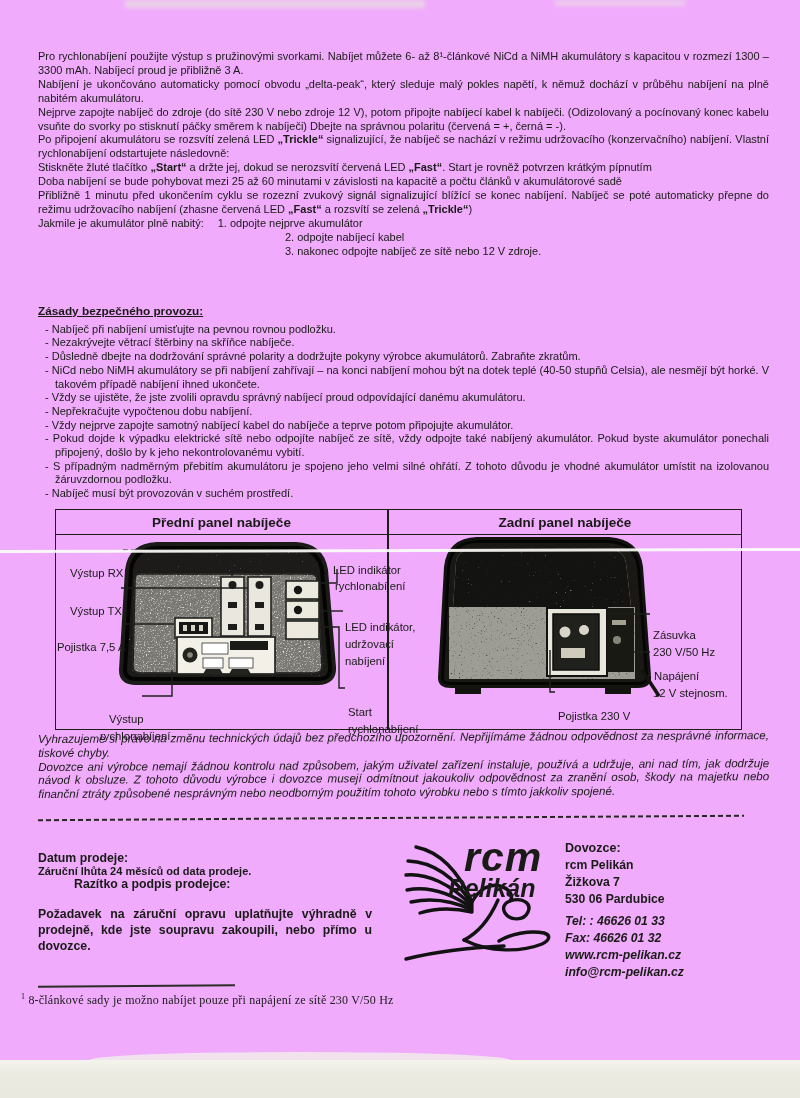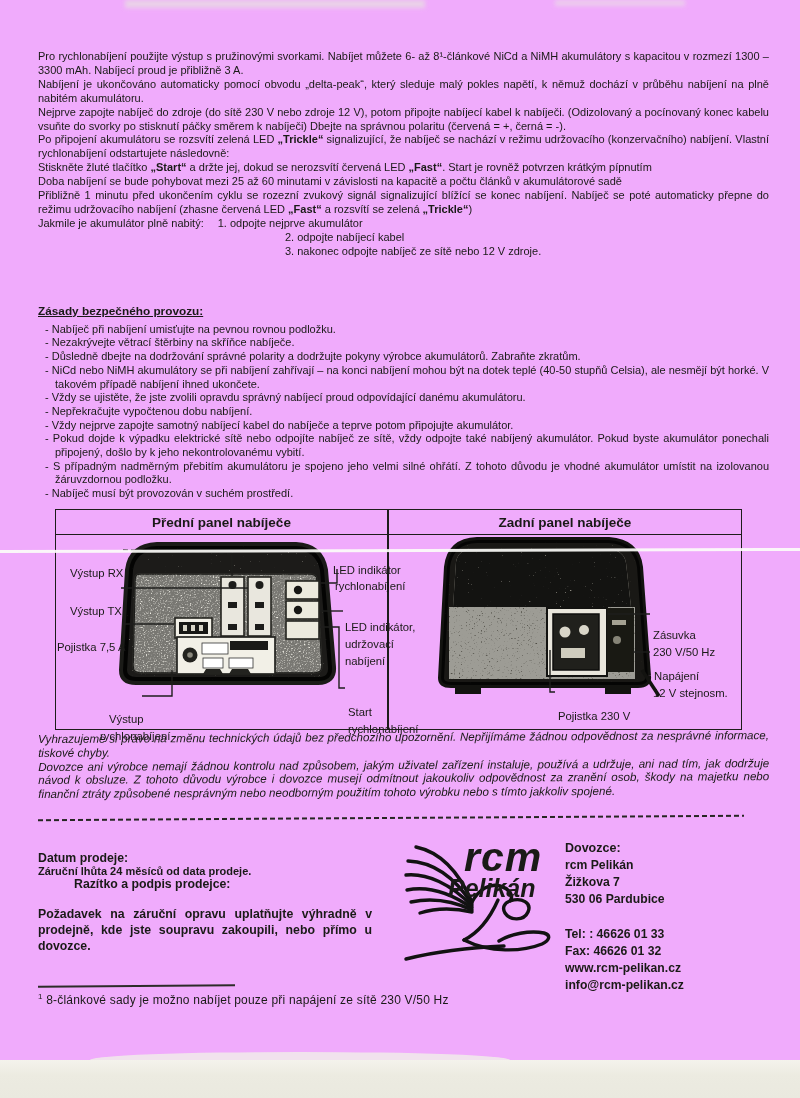--- a/index.html
+++ b/index.html
@@ -36,24 +36,24 @@
   .claim{left:38px;top:906px;width:334px;font-size:12.3px;font-weight:bold;
          line-height:16.2px;text-align:justify;}
   
   .logo{left:398px;top:840px;width:178px;height:130px;}
   .logo .rcm{position:absolute;left:66px;top:-6px;font-size:41px;font-weight:bold;
              font-style:italic;letter-spacing:1px;}
   .logo .pel{position:absolute;left:50px;top:34px;font-size:25px;font-weight:bold;font-style:italic;}
   
   .importer{left:565px;top:840px;font-size:12.2px;font-weight:bold;line-height:17px;}
   .importer .head{font-size:12.5px;}
-  .importer .contact{margin-top:18px;}
+  .importer .contact{margin-top:5px;font-style:italic;}
   
   .fnrule{left:38px;top:985px;width:197px;border-top:2px solid #2c2c28;transform:rotate(-0.4deg);}
-  .footnote{left:38px;top:992px;font-size:12px;letter-spacing:.2px;}
+  .footnote{left:21px;top:992px;font-size:12px;letter-spacing:.2px;font-family:Liberation Serif, serif;}
   .footnote sup{font-size:8px;}
   
   .streak{left:0;top:549px;width:800px;height:3px;background:rgba(252,252,249,.92);
           transform:rotate(-0.15deg);z-index:5;}
   .topsmudge1{left:125px;top:0;width:300px;height:8px;background:#e7e6de;opacity:.65;filter:blur(2px);}
   .topsmudge2{left:555px;top:0;width:130px;height:6px;background:#e9e8e0;opacity:.55;filter:blur(2px);}
   .botband{left:0;top:1060px;width:800px;height:38px;
            background:linear-gradient(180deg,#f4f3ec 0%,#ecebe1 40%,#eae9df 100%);}
   .botbump{left:90px;top:1052px;width:420px;height:16px;background:#f1f0e8;border-radius:50%;opacity:.8;}
 </style>

